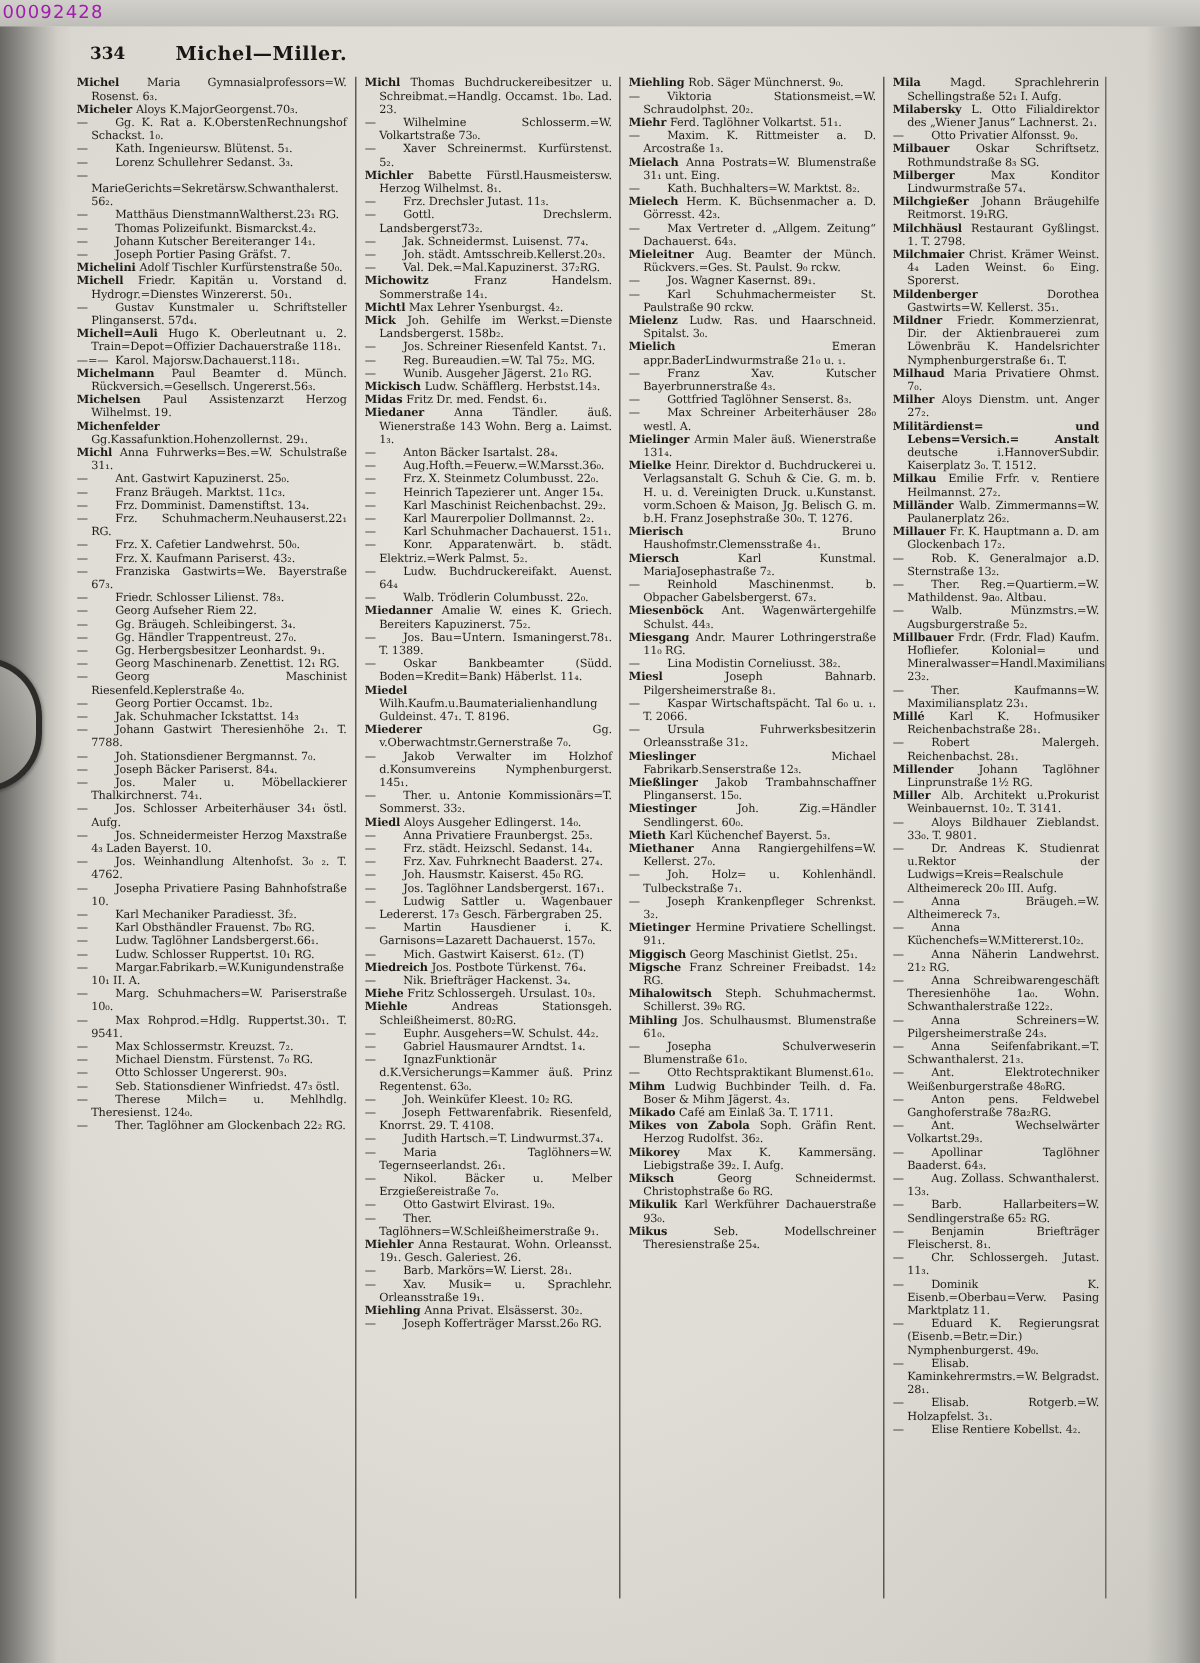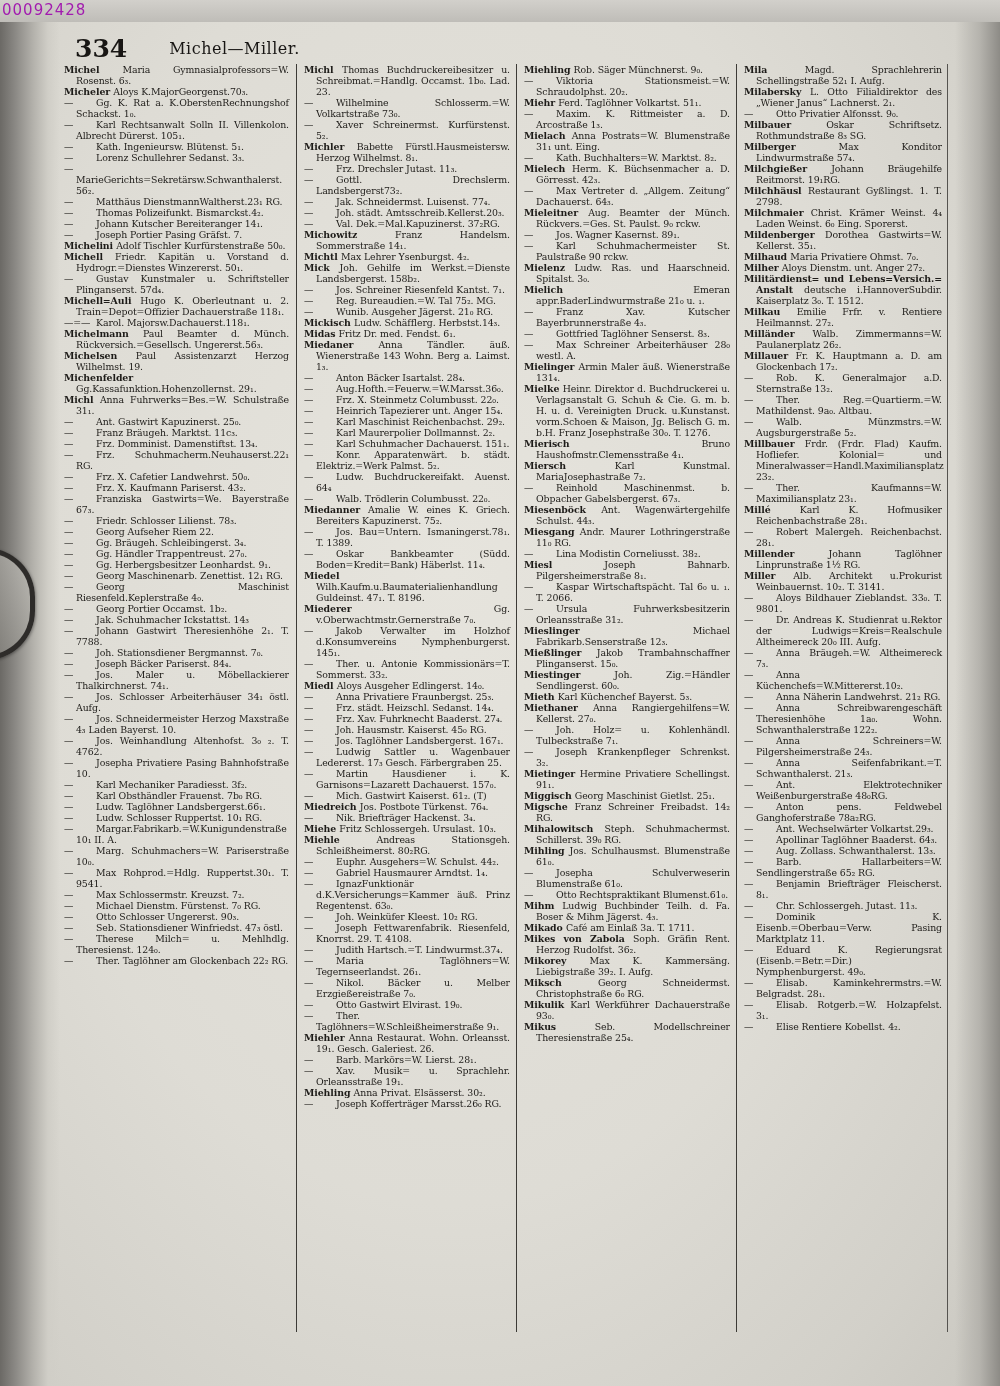--- a/index.html
+++ b/index.html
@@ -34,35 +34,35 @@
     position:absolute;left:-14px;top:548px;width:44px;height:102px;
     border:5px solid #2e2c2a;border-left:none;
     border-radius:0 52px 52px 0;
     background:linear-gradient(to bottom,rgba(200,198,192,.55),rgba(150,148,142,.55));
     box-shadow:1px 1px 3px rgba(0,0,0,.35);
   }
   .header{
     position:absolute;left:75px;top:34px;width:860px;
     color:#181614;
   }
-  .pageno{font-size:25px;font-weight:bold;display:inline-block;vertical-align:middle;}
-  .title{font-size:16px;font-weight:normal;display:inline-block;vertical-align:middle;margin-left:42px;letter-spacing:.5px;}
+  .pageno{font-size:14px;font-weight:bold;display:inline-block;vertical-align:middle;}
+  .title{font-size:16px;font-weight:bold;display:inline-block;vertical-align:middle;margin-left:42px;letter-spacing:.5px;}
   .cols{
     position:absolute;left:62px;top:64px;width:886px;height:1268px;
     display:flex;color:#1d1b18;
   }
   .col{
     box-sizing:border-box;
     font-size:9.4px;line-height:11px;letter-spacing:-0.1px;
     overflow:hidden;
   }
   .col1{width:234px;padding:0 7px 0 2px;}
   .col2{width:220px;padding:0 6px 0 7px;border-left:1px solid #3c3a36;}
   .col3{width:220px;padding:0 6px 0 7px;border-left:1px solid #3c3a36;}
-  .col4{width:212px;padding:0 5px 0 7px;border-left:1px solid #3c3a36;border-right:1px solid #55534f;}
+  .col4{width:186px;padding:0 5px 0 7px;border-left:1px solid #3c3a36;border-right:1px solid #55534f;}
   .entry{
     padding-left:12px;text-indent:-12px;text-align:justify;
     text-justify:inter-word;
   }
   .entry b{font-weight:bold;}
   .dash{display:inline-block;width:32px;text-indent:0;}
 </style>
 </head>
 <body>
 
@@ -76,21 +76,20 @@
 
 <div class="header">
   <span class="pageno">334</span><span class="title">Michel—Miller.</span>
 </div>
 
 <div class="cols">
   <div class="col col1">
       <div class="entry"><b>Michel </b>Maria Gymnasialprofessors=W. Rosenst. 6₃.</div>
       <div class="entry"><b>Micheler </b>Aloys K.MajorGeorgenst.70₃.</div>
       <div class="entry"><span class="dash">—</span>Gg. K. Rat a. K.OberstenRechnungshof Schackst. 1₀.</div>
-      <div class="entry"><span class="dash">—</span>Karl Rechtsanwalt Solln II. Villenkolon. Albrecht Dürerst. 105₁.</div>
       <div class="entry"><span class="dash">—</span>Kath. Ingenieursw. Blütenst. 5₁.</div>
       <div class="entry"><span class="dash">—</span>Lorenz Schullehrer Sedanst. 3₃.</div>
       <div class="entry"><span class="dash">—</span>MarieGerichts=Sekretärsw.Schwanthalerst. 56₂.</div>
       <div class="entry"><span class="dash">—</span>Matthäus DienstmannWaltherst.23₁ RG.</div>
       <div class="entry"><span class="dash">—</span>Thomas Polizeifunkt. Bismarckst.4₂.</div>
       <div class="entry"><span class="dash">—</span>Johann Kutscher Bereiteranger 14₁.</div>
       <div class="entry"><span class="dash">—</span>Joseph Portier Pasing Gräfst. 7.</div>
       <div class="entry"><b>Michelini </b>Adolf Tischler Kurfürstenstraße 50₀.</div>
       <div class="entry"><b>Michell </b>Friedr. Kapitän u. Vorstand d. Hydrogr.=Dienstes Winzererst. 50₁.</div>
       <div class="entry"><span class="dash">—</span>Gustav Kunstmaler u. Schriftsteller Plinganserst. 57d₄.</div>
@@ -256,20 +255,21 @@
   <div class="col col4">
       <div class="entry"><b>Mila </b>Magd. Sprachlehrerin Schellingstraße 52₁ I. Aufg.</div>
       <div class="entry"><b>Milabersky </b>L. Otto Filialdirektor des „Wiener Janus“ Lachnerst. 2₁.</div>
       <div class="entry"><span class="dash">—</span>Otto Privatier Alfonsst. 9₀.</div>
       <div class="entry"><b>Milbauer </b>Oskar Schriftsetz. Rothmundstraße 8₃ SG.</div>
       <div class="entry"><b>Milberger </b>Max Konditor Lindwurmstraße 57₄.</div>
       <div class="entry"><b>Milchgießer </b>Johann Bräugehilfe Reitmorst. 19₁RG.</div>
       <div class="entry"><b>Milchhäusl </b>Restaurant Gyßlingst. 1. T. 2798.</div>
       <div class="entry"><b>Milchmaier </b>Christ. Krämer Weinst. 4₄ Laden Weinst. 6₀ Eing. Sporerst.</div>
       <div class="entry"><b>Mildenberger </b>Dorothea Gastwirts=W. Kellerst. 35₁.</div>
+      <div class="entry"><b>Mildner </b>Friedr. Kommerzienrat, Dir. der Aktienbrauerei zum Löwenbräu K. Handelsrichter Nymphenburgerstraße 6₁. T.</div>
       <div class="entry"><b>Milhaud </b>Maria Privatiere Ohmst. 7₀.</div>
       <div class="entry"><b>Milher </b>Aloys Dienstm. unt. Anger 27₂.</div>
       <div class="entry"><b>Militärdienst= und Lebens=Versich.= Anstalt </b>deutsche i.HannoverSubdir. Kaiserplatz 3₀. T. 1512.</div>
       <div class="entry"><b>Milkau </b>Emilie Frfr. v. Rentiere Heilmannst. 27₂.</div>
       <div class="entry"><b>Milländer </b>Walb. Zimmermanns=W. Paulanerplatz 26₂.</div>
       <div class="entry"><b>Millauer </b>Fr. K. Hauptmann a. D. am Glockenbach 17₂.</div>
       <div class="entry"><span class="dash">—</span>Rob. K. Generalmajor a.D. Sternstraße 13₂.</div>
       <div class="entry"><span class="dash">—</span>Ther. Reg.=Quartierm.=W. Mathildenst. 9a₀. Altbau.</div>
       <div class="entry"><span class="dash">—</span>Walb. Münzmstrs.=W. Augsburgerstraße 5₂.</div>
       <div class="entry"><b>Millbauer </b>Frdr. (Frdr. Flad) Kaufm. Hofliefer. Kolonial= und Mineralwasser=Handl.Maximiliansplatz 23₂.</div>

